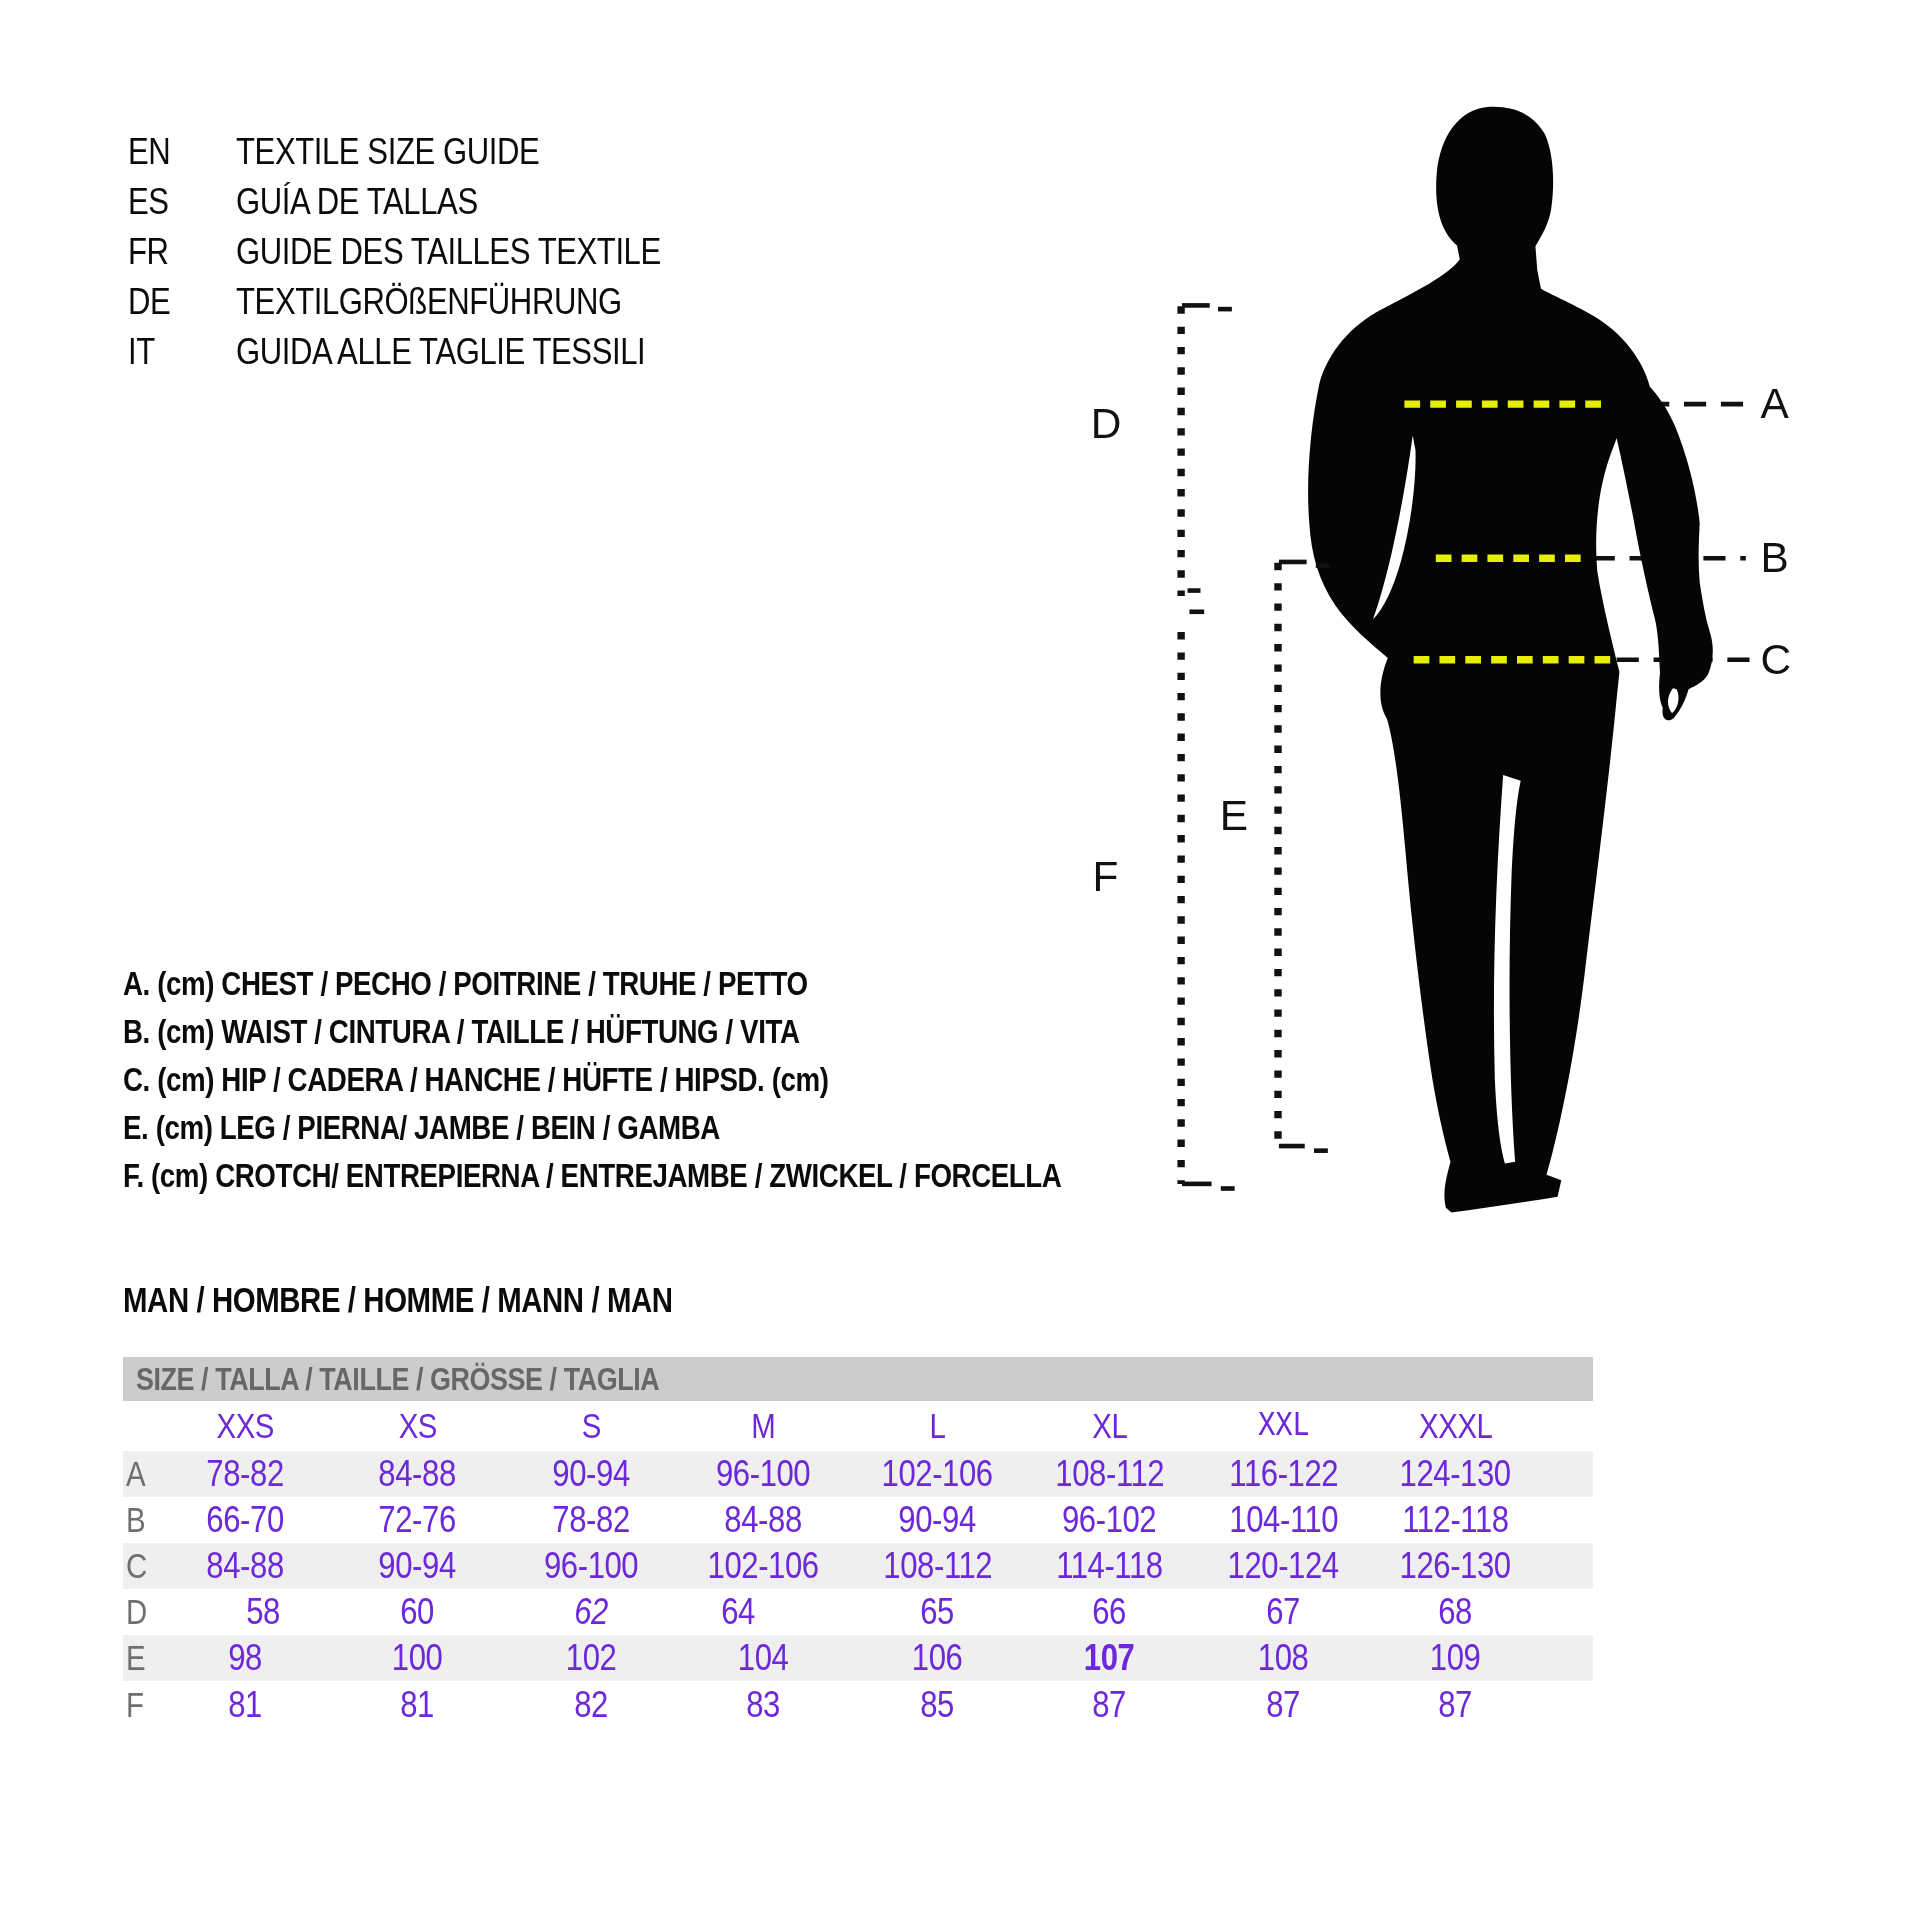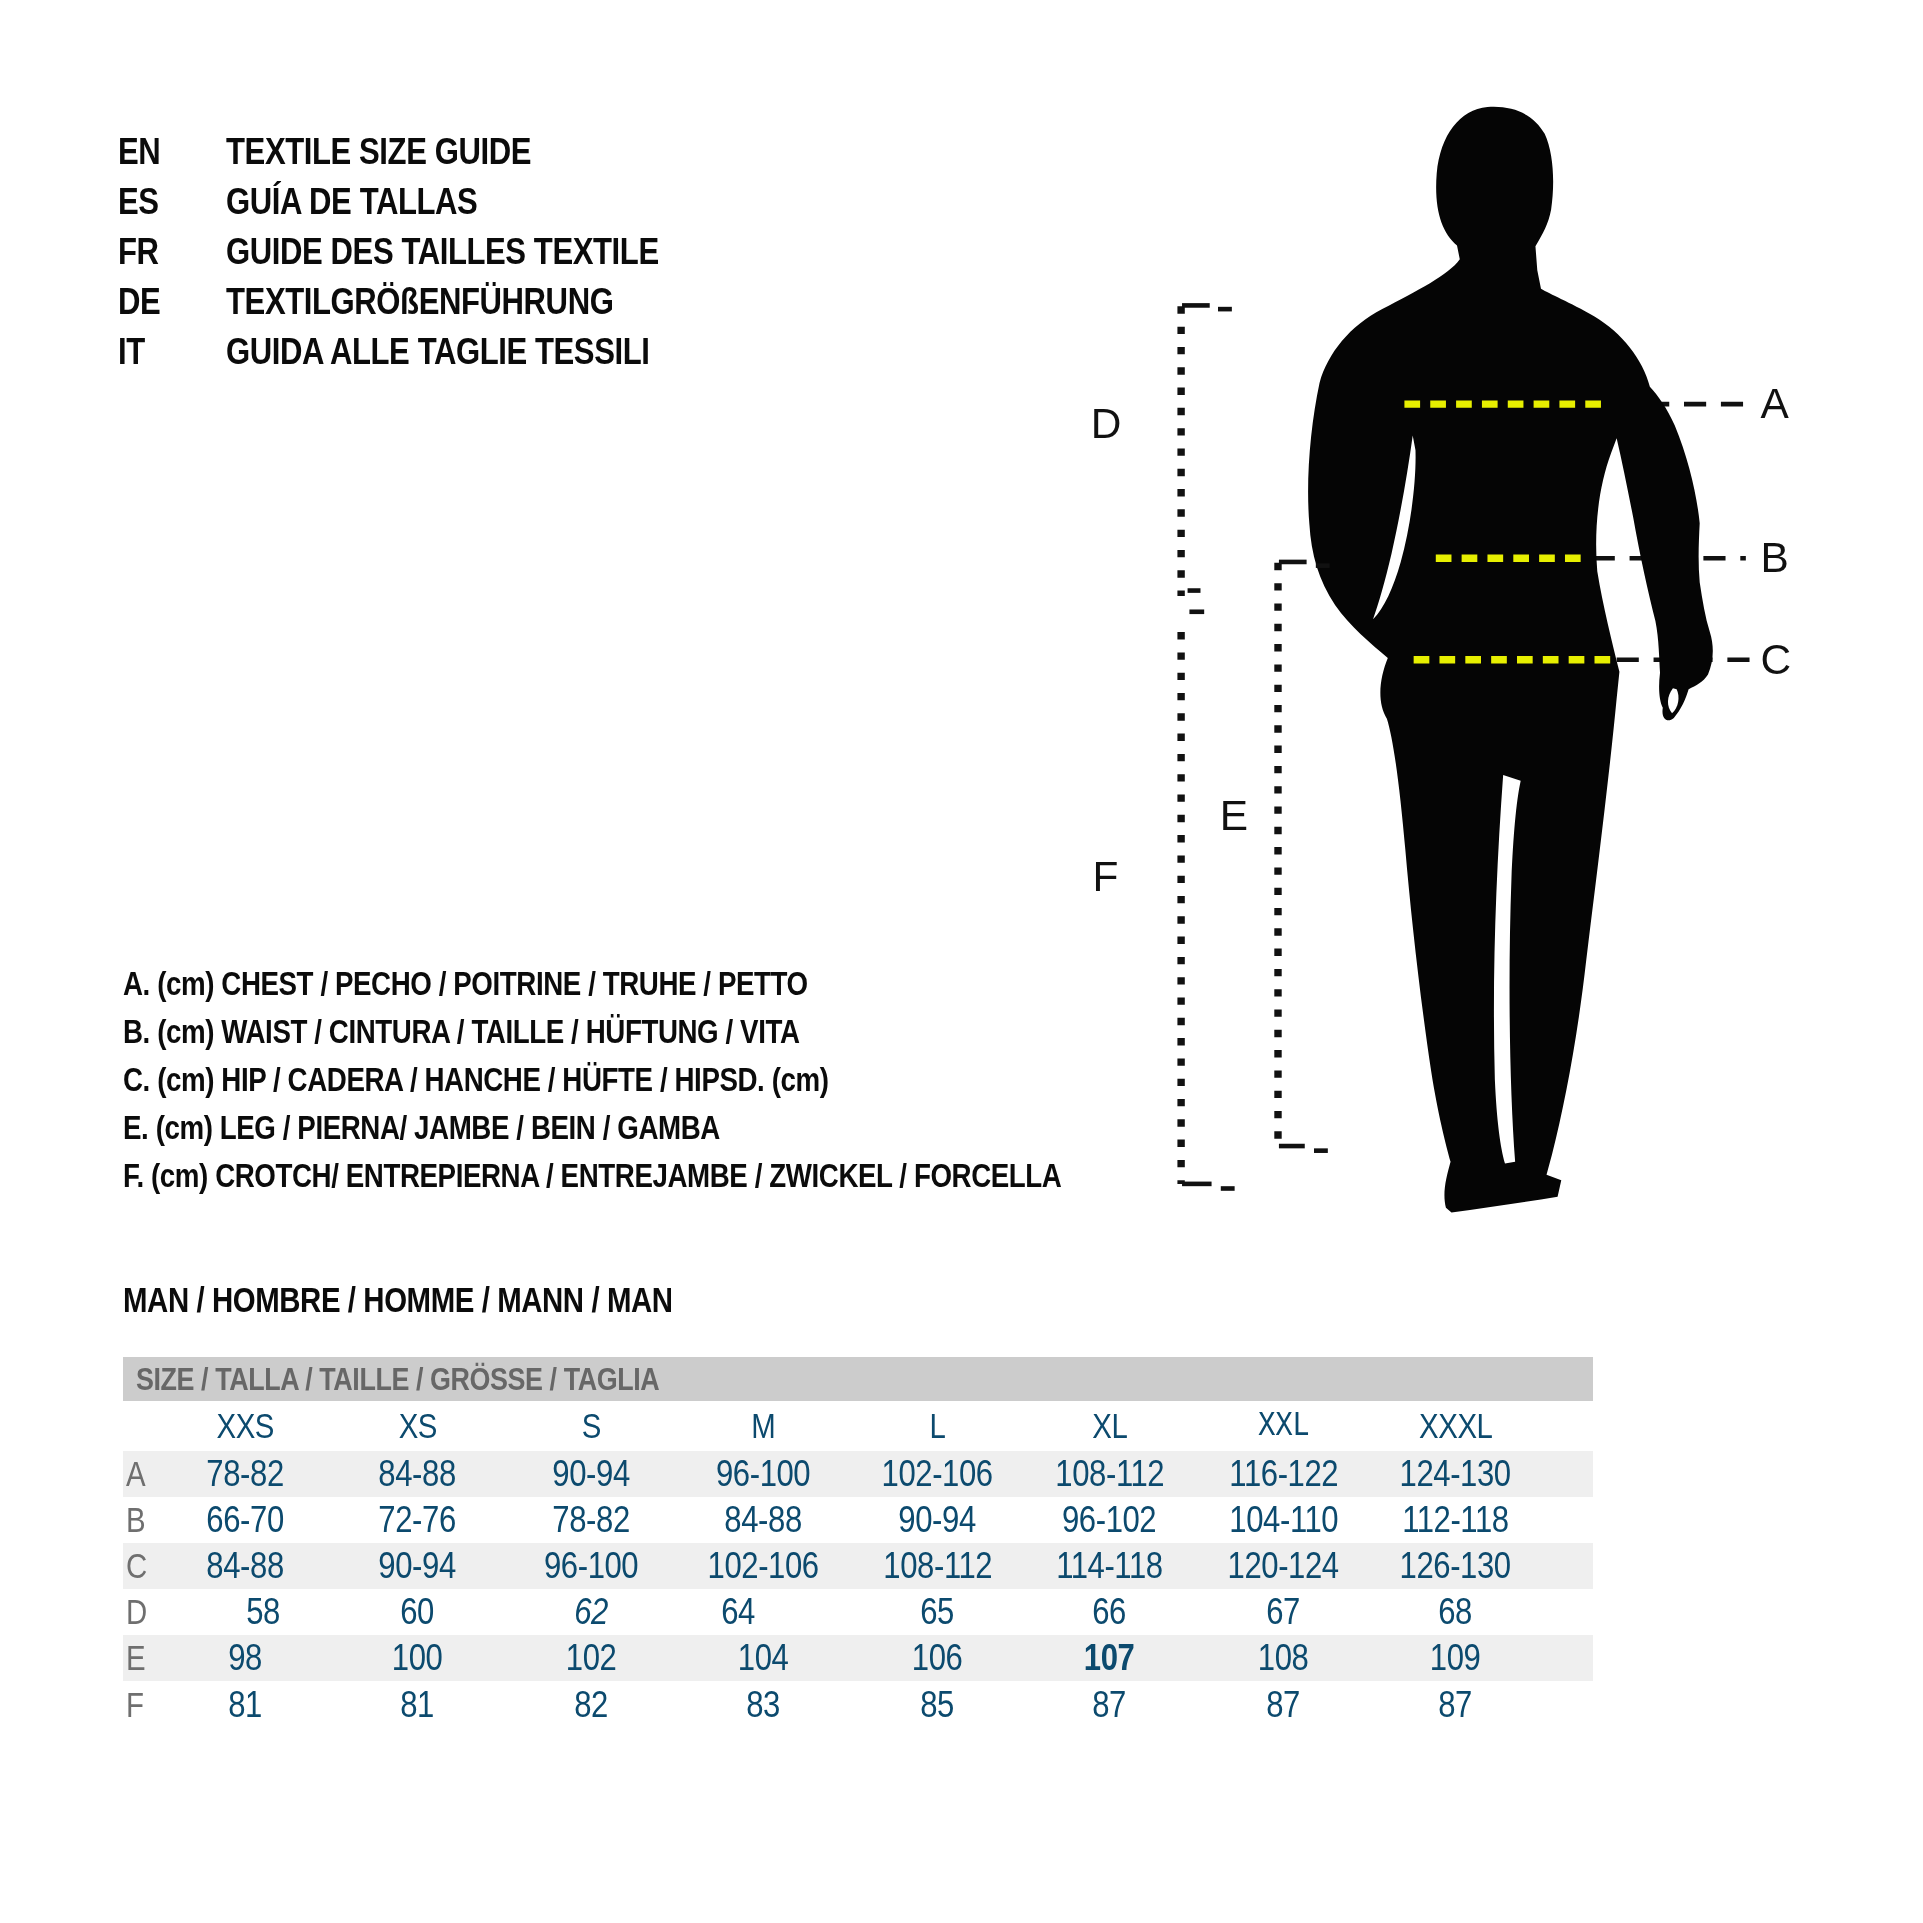--- a/index.html
+++ b/index.html
@@ -6,28 +6,28 @@
   body{
     width:1923px;height:1923px;position:relative;overflow:hidden;
     background:#ffffff;color:#0b0b0b;
     font-family:"Liberation Sans","DejaVu Sans",sans-serif;
   }
   .abs{position:absolute}
   
   .cnd{display:inline-block;transform:scaleX(.84);transform-origin:0 50%;white-space:nowrap;letter-spacing:-0.5px}
   .cndC{transform-origin:50% 50%}
 
-  .lang-grid{left:118px;top:127px;display:grid;grid-template-columns:108px auto;line-height:50px;font-size:37px;font-weight:700}
+  .lang-grid{left:128px;top:127px;display:grid;grid-template-columns:108px auto;line-height:50px;font-size:37px;font-weight:400}
   .legend-block{left:123px;top:960px;line-height:48px;font-size:33px;font-weight:600}
   .man-line{left:123px;top:1279px;font-size:35px;font-weight:700;line-height:41px}
 
   .size-bar{left:123px;top:1357px;width:1470px;height:44px;background:#cccccc;box-sizing:border-box;
             padding-left:13px;line-height:44px;font-size:32px;font-weight:600;color:#676767}
   .band{position:absolute;left:123px;width:1470px;height:46px;background:#efefef}
-  .tcell{position:absolute;width:185px;margin-left:-92px;text-align:center;color:#0c4a6e;font-size:37px;line-height:46px}
+  .tcell{position:absolute;width:185px;margin-left:-92px;text-align:center;color:#6d28d9;font-size:37px;line-height:46px}
   .thead{font-size:35px;line-height:50px}
   .rlabel{position:absolute;left:126px;color:#6f6f6f;font-size:35px;line-height:46px}
 
   svg{position:absolute;left:0;top:0}
   svg text{font-family:"Liberation Sans","DejaVu Sans",sans-serif;font-size:46px;fill:#111}
 </style>
 </head>
 <body>
 
 <div class="abs lang-grid">

